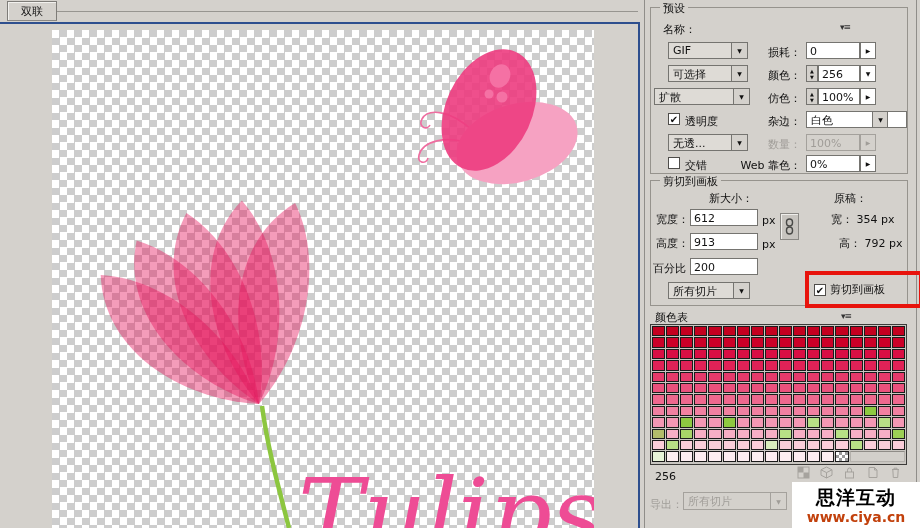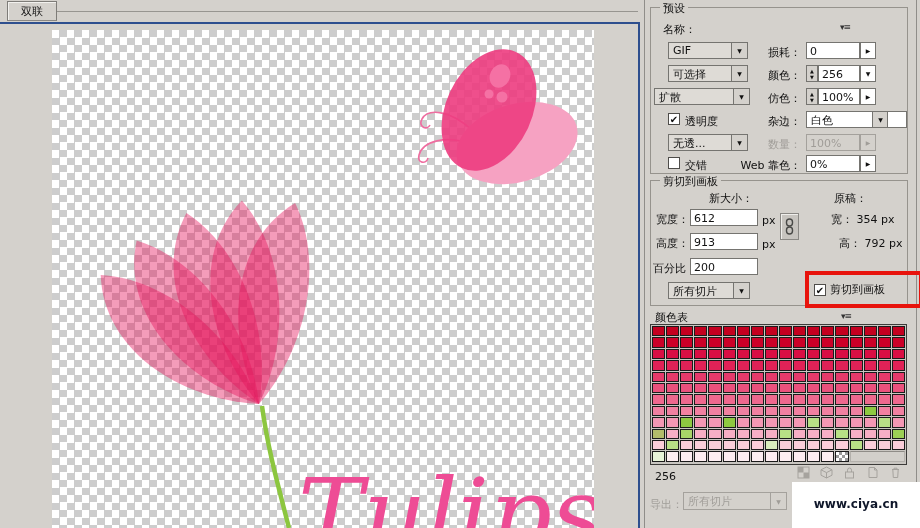--- a/index.html
+++ b/index.html
@@ -64,21 +64,21 @@
   .cell.checker{background-image:conic-gradient(#9a9a9a 0 25%, #fff 0 50%, #9a9a9a 0 75%, #fff 0);
                 background-size:6px 6px;background-color:#fff;}
   .strip{background:#d2cfca;border:1px solid #b3b0ab;border-top-color:#8f8c87;box-sizing:border-box;}
 
   .icons{position:absolute;top:466px;left:152px;display:flex;gap:10px;}
   .icons svg{display:block;}
 
   .watermark{position:absolute;left:792px;top:482px;width:128px;height:46px;background:#fff;
              display:flex;flex-direction:column;align-items:center;justify-content:center;z-index:9;}
   .wm1{font-size:19px;font-weight:900;letter-spacing:1px;color:#000;}
-  .wm2{font-size:12px;font-weight:800;color:#0f172a;margin-top:-2px;}
+  .wm2{font-size:14px;font-weight:800;color:#c2410c;margin-top:-2px;}
 </style>
 </head>
 <body>
 
 <div class="app">
 
   <div class="tab">
     <span>双联</span>
   </div>
   <div class="tabline"></div>
@@ -457,16 +457,17 @@
     </div>
 
     <span class="lbl dim" style="left:5px;top:497px;">导出：</span>
     <div class="dd off" style="left:38px;top:492px;width:104px;height:18px;">
       <span class="txt dim">所有切片</span>
       <span class="arr">▼</span>
     </div>
   </div>
 
   <div class="watermark">
+    <span class="wm1">思洋互动</span>
     <span class="wm2">www.ciya.cn</span>
   </div>
 
 </div>
 
 </body></html>

